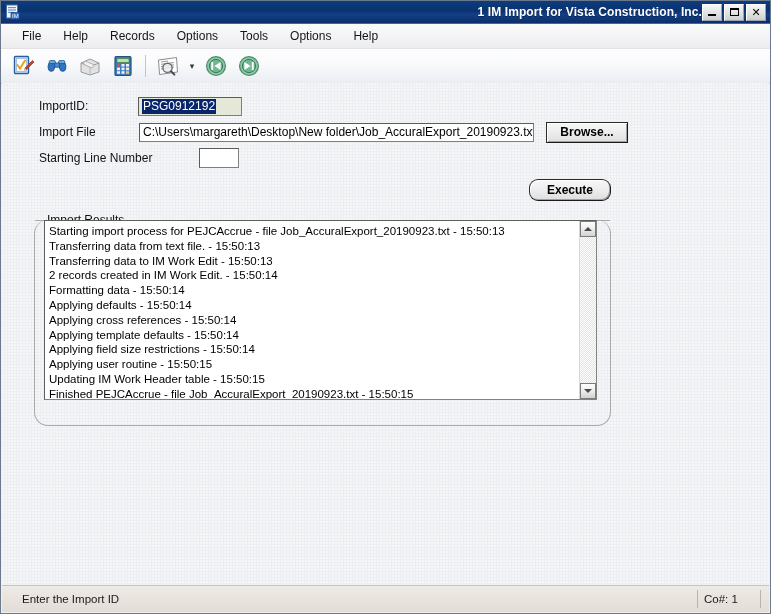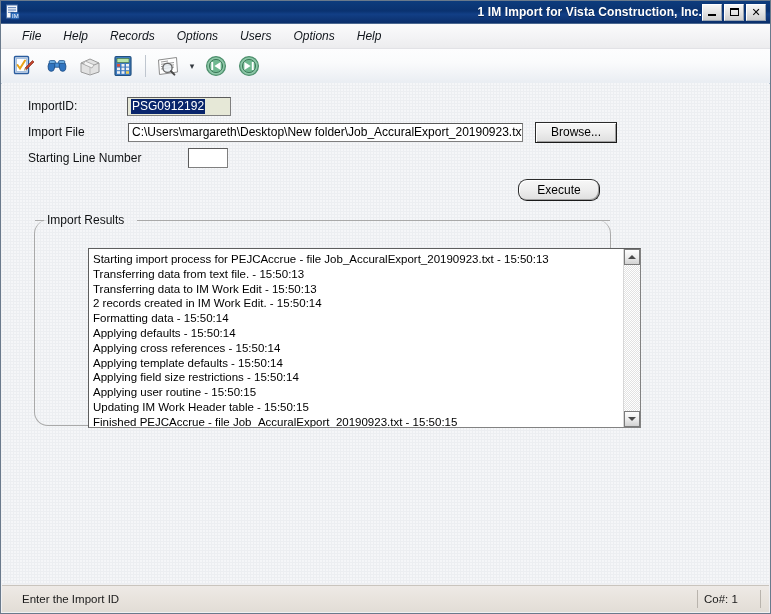--- a/index.html
+++ b/index.html
@@ -72,21 +72,20 @@
   .max-glyph { width: 9px; height: 8px; border: 1px solid #000; border-top-width: 2px; box-sizing: border-box; }
 
   
   .menubar {
     height: 24px;
     background: linear-gradient(to bottom, #fbfbfc 0%, #f3f3f5 55%, #ececee 100%);
     display: flex;
     align-items: center;
     padding-left: 10px;
     border-bottom: 1px solid #e2e2e6;
-    font-style: italic;
   }
   .menu-item {
     padding: 3px 11px;
     font-size: 12px;
     color: #11161c;
     cursor: default;
     white-space: nowrap;
   }
 
   
@@ -120,20 +119,21 @@
   
   .client {
     position: absolute;
     left: 1px; right: 1px;
     top: 82px;
     bottom: 29px;
     background:
       radial-gradient(circle at 1px 1px, rgba(255,255,255,0.85) 0.5px, rgba(0,0,0,0) 1px) 0 0/3px 3px,
       linear-gradient(to bottom, #eceef1 0%, #eceef1 100%);
     overflow: hidden;
+    padding-left: 11px;
   }
 
   .form-area { position: relative; padding: 8px 0 0 0; }
   .frow {
     display: flex;
     align-items: center;
     margin-bottom: 6px;
     height: 20px;
   }
   .flabel {
@@ -175,21 +175,21 @@
     background: linear-gradient(to bottom, #f7f7f7 0%, #ededed 50%, #dedede 100%);
     border: 1px solid #2b2b2b;
     border-right-color:#1a1a1a;
     border-bottom-color:#1a1a1a;
     box-shadow: inset 1px 1px 0 #ffffff, inset -1px -1px 0 #a0a0a0;
     font-family: "Liberation Sans", sans-serif;
     font-size: 12px;
     color: #000;
     text-align: center;
     cursor: default;
-    display: flex; align-items: center; justify-content: center;
+    display: flex; align-items: center; justify-content: center; font-weight: bold;
   }
 
   
   .groupbox {
     position: absolute;
     border: 1px solid #a9a9a9;
     border-top: none;
     background: transparent;
   }
   .gb-topline-left, .gb-topline-right {
@@ -307,21 +307,21 @@
         <span class="glyph">✕</span>
       </div>
     </div>
   </div>
 
   <div class="menubar">
     <div class="menu-item">File</div>
     <div class="menu-item">Help</div>
     <div class="menu-item">Records</div>
     <div class="menu-item">Options</div>
-    <div class="menu-item">Users</div>
+    <div class="menu-item">Tools</div>
     <div class="menu-item">Options</div>
     <div class="menu-item">Help</div>
   </div>
 
   <div class="toolbar">
 
     <div class="tb-btn">
       <svg width="24" height="24" viewBox="0 0 24 24">
         <rect x="2.5" y="2.5" width="14" height="17" rx="1" fill="#dfe9f6" stroke="#2a5c9e" stroke-width="1.4"></rect>
         <rect x="4.5" y="4.5" width="10" height="13" fill="#ffffff" stroke="#95b4d8" stroke-width="0.8"></rect>
@@ -436,21 +436,21 @@
         </div>
       </div>
 
     </div>
 
     <div class="groupbox" style="left:32px; top:137px; width:575px; height:205px;border-radius:14px;">
       <div class="gb-topline-left" style="left:0; width:9px;"></div>
       <div class="gb-topline-right" style="left:102px; right:0;"></div>
       <div class="gb-title">Import Results</div>
 
-      <div class="results-wrap" style="left:9px; top:28px; width:551px; height:178px;margin-left:44px;">
+      <div class="results-wrap" style="left:9px; top:0; width:551px; height:178px;">
         <div class="results-list">
           <div class="log-line">Starting import process for PEJCAccrue -  file Job_AccuralExport_20190923.txt - 15:50:13</div>
           <div class="log-line">Transferring data from text file. - 15:50:13</div>
           <div class="log-line">Transferring data to IM Work Edit - 15:50:13</div>
           <div class="log-line">2 records created in IM Work Edit. - 15:50:14</div>
           <div class="log-line">Formatting data - 15:50:14</div>
           <div class="log-line">Applying defaults - 15:50:14</div>
           <div class="log-line">Applying cross references - 15:50:14</div>
           <div class="log-line">Applying template defaults - 15:50:14</div>
           <div class="log-line">Applying field size restrictions - 15:50:14</div>

